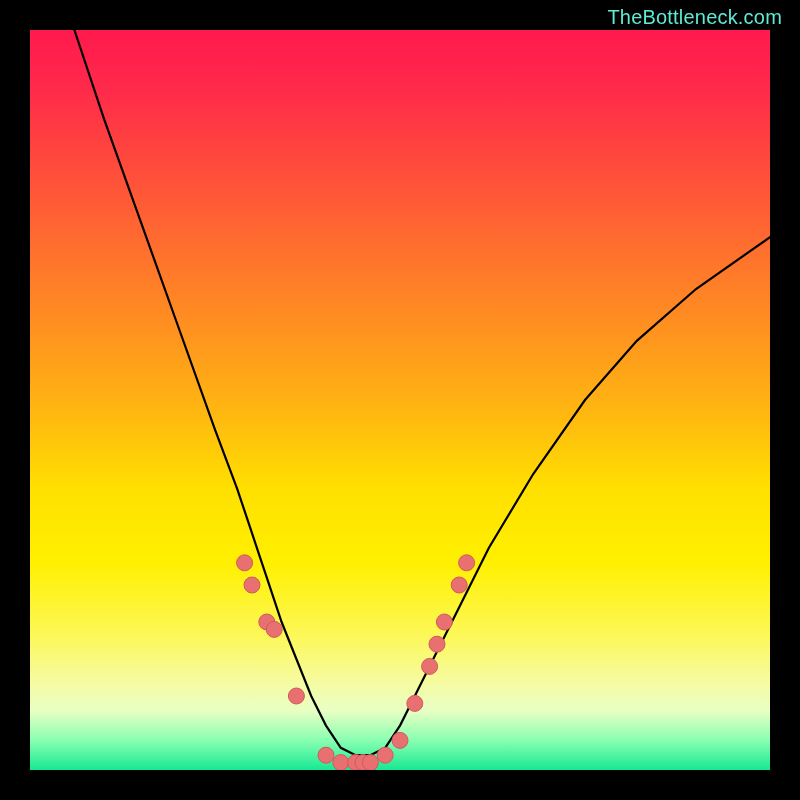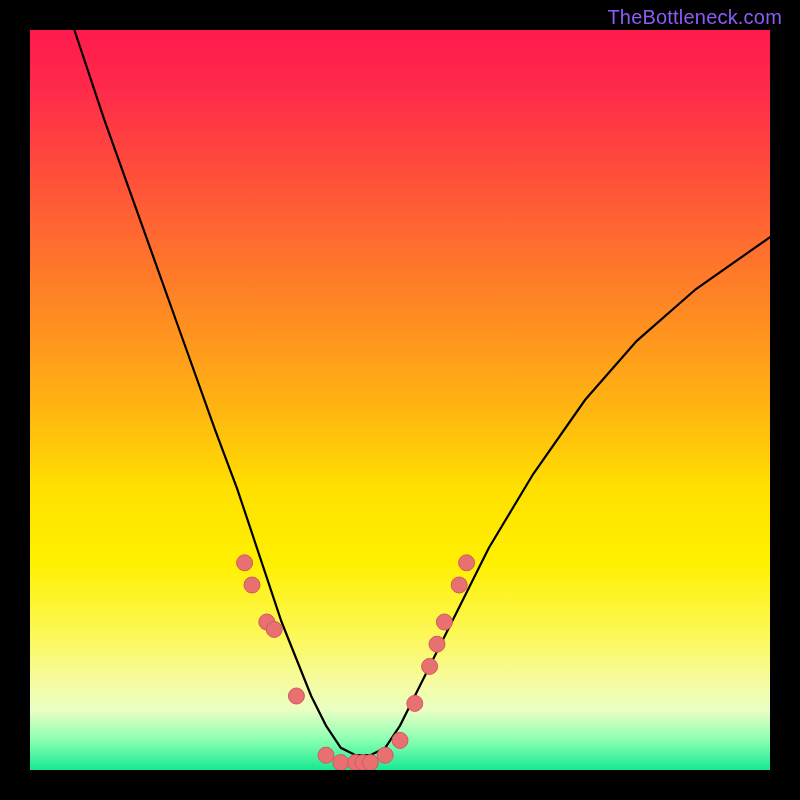--- a/index.html
+++ b/index.html
@@ -44,21 +44,21 @@
       #f6fba0 88%,
       #e8ffc4 92%,
       #88ffb0 96%,
       #17e893 100%
     );
   }
   .watermark {
     position: absolute;
     top: 6px;
     right: 18px;
-    color: #8b5cf6;
+    color: #5eead4;
     font-size: 20px;
     font-weight: 500;
     letter-spacing: 0.2px;
   }
   svg {
     position: absolute;
     inset: 0;
   }
 </style>
 </head>

